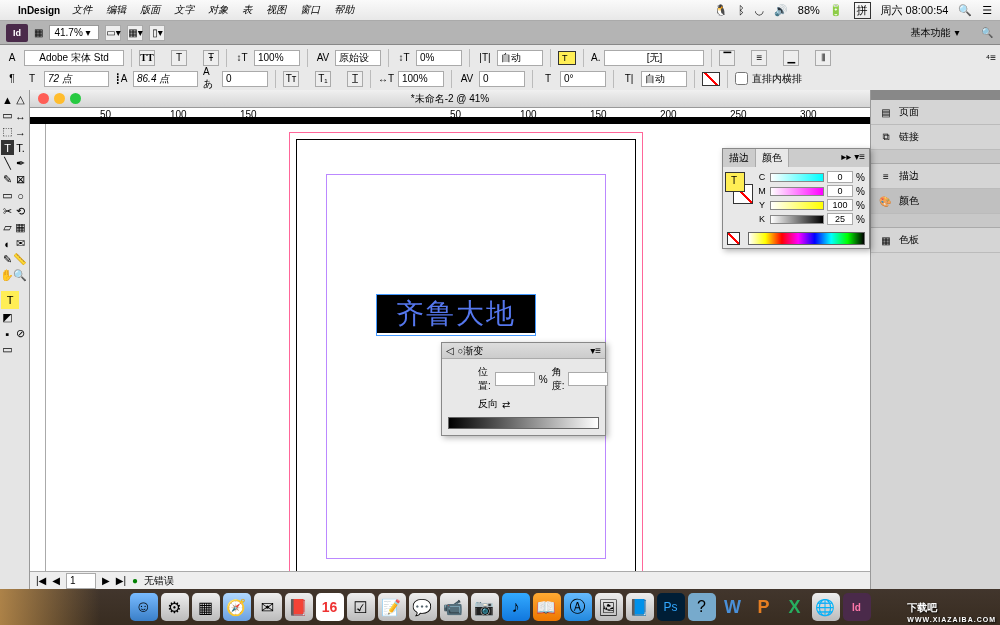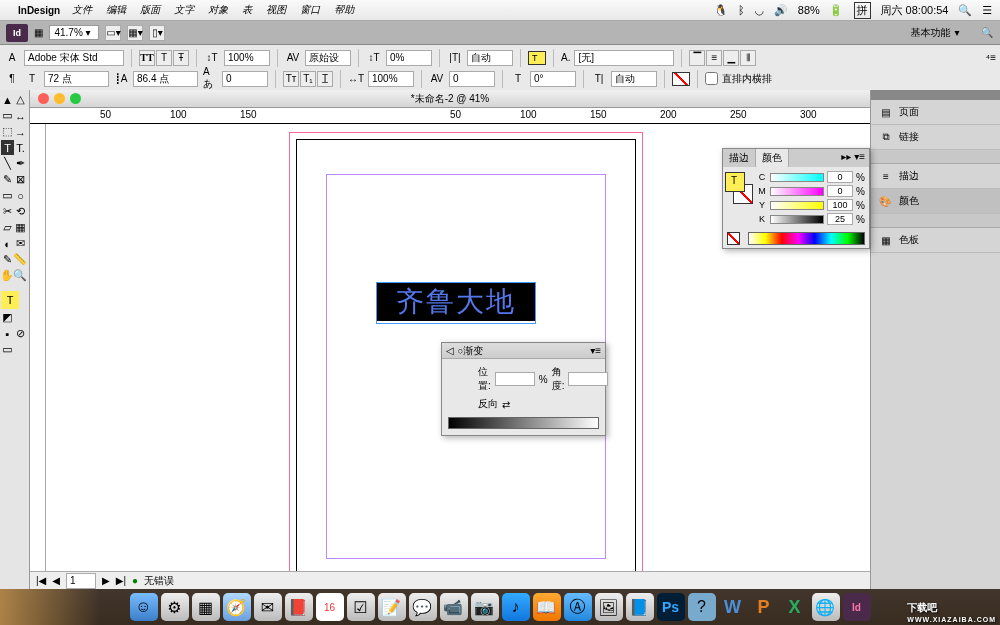--- a/index.html
+++ b/index.html
@@ -12,54 +12,54 @@
 .menubar .right span { font-size:11px; }
 
 .app-toolbar { height:24px; background:#b4b4b4; display:flex; align-items:center; padding:0 6px; gap:6px; border-bottom:1px solid #888; }
 .app-toolbar .id-logo { width:22px; height:18px; background:#4a2a4a; color:#fff; display:flex; align-items:center; justify-content:center; font-size:9px; font-weight:bold; border-radius:2px; }
 .zoom-box { background:#fff; border:1px solid #999; padding:1px 4px; min-width:50px; }
 .workspace-label { margin-left:auto; padding:0 8px; display:flex; align-items:center; gap:4px; }
 
 .control-bar { background:#e9e9e9; border-bottom:1px solid #aaa; padding:2px 4px; }
 .ctrl-row { display:flex; align-items:center; gap:4px; height:21px; }
 .ctrl-field { background:#fff; border:1px solid #aaa; padding:1px 3px; min-width:46px; height:16px; display:flex; align-items:center; }
-.ctrl-field.wide { min-width:65px; }
-.ctrl-field.wider { min-width:100px; }
+.ctrl-field.wide { min-width:65px;font-style:italic; }
+.ctrl-field.wider { min-width:100px;justify-content:center; }
 .ctrl-icon { width:16px; height:16px; display:flex; align-items:center; justify-content:center; border:1px solid transparent; }
 .ctrl-icon.btn { border:1px solid #aaa; background:#eee; }
-.ctrl-group { display:flex; gap:1px; }
+.ctrl-group { display:flex; gap:16px; }
 .sep { width:1px; height:18px; background:#bbb; margin:0 3px; }
 .tt { font-family:"Times New Roman",serif; font-weight:bold; }
 .yellow-box { background:#ffee55; border:1px solid #333; }
 
 .workspace { position:absolute; top:90px; left:0; right:130px; bottom:36px; display:flex; }
 
 .tool-palette { width:30px; background:#e5e5e5; border-right:1px solid #999; display:flex; flex-direction:column; padding:2px 1px; gap:1px; }
 .tool-palette .tool { width:13px; height:15px; display:inline-flex; align-items:center; justify-content:center; border:1px solid transparent; font-size:11px; }
 .tool-palette .tool.sel { background:#333; color:#fff; }
 .tool-row { display:flex; }
 
 .doc-window { flex:1; background:#3b82f6; display:flex; flex-direction:column; position:relative; }
 .doc-titlebar { height:18px; background:linear-gradient(#f0f0f0,#d5d5d5); display:flex; align-items:center; border-bottom:1px solid #999; position:relative; }
 .traffic-lights { display:flex; gap:5px; padding-left:8px; }
 .tl { width:11px; height:11px; border-radius:50%; }
 .tl.red{background:#ff5f57}.tl.yel{background:#ffbd2e}.tl.grn{background:#28ca42}
 .doc-title { position:absolute; left:50%; transform:translateX(-50%); font-size:10px; }
 
-.ruler-h { height:16px; background:#fff; border-bottom:1px solid #000000; position:relative; overflow:hidden; font-size:8px; }
+.ruler-h { height:16px; background:#fff; border-bottom:7px solid #000000; position:relative; overflow:hidden; font-size:8px; }
 .ruler-h span { position:absolute; top:1px; }
 .canvas-area { flex:1; display:flex; background:#fff; overflow:hidden; position:relative; }
 .ruler-v { width:16px; background:#fff; border-right:1px solid #aaa; }
 .canvas { flex:1; position:relative; background:#fff; }
 
 .page { position:absolute; left:250px; top:15px; width:340px; height:460px; border:1px solid #000; background:#fff; }
 .page-bleed { position:absolute; left:243px; top:8px; width:354px; height:474px; border:1px solid #ff6699; }
 .page-margin { position:absolute; left:280px; top:50px; width:280px; height:385px; border:1px solid #bb88ff; }
 
-.text-frame { position:absolute; left:330px; top:158px; width:160px; height:42px; border:1px solid #4499ff; }
+.text-frame { position:absolute; left:330px; top:170px; width:160px; height:42px; border:1px solid #4499ff; }
 .text-content { width:100%; height:38px; background:#000; color:#5577ee; font-family:"SimSun","Songti SC",serif; font-size:28px; display:flex; align-items:center; justify-content:center; letter-spacing:2px; }
 
 .gradient-panel { position:absolute; left:395px; top:218px; width:165px; background:#e8e8e8; border:1px solid #888; box-shadow:2px 2px 6px rgba(0,0,0,0.3); }
 .panel-header { height:16px; background:linear-gradient(#ddd,#ccc); display:flex; align-items:center; padding:0 4px; font-size:9px; border-bottom:1px solid #aaa; }
 .panel-body { padding:6px; }
 .grad-row { display:flex; align-items:center; gap:4px; margin-bottom:4px; font-size:9px; }
 .grad-swatch { width:26px; height:26px; background:linear-gradient(90deg,#000,#fff); border:1px solid #666; }
 .grad-field { background:#fff; border:1px solid #aaa; height:14px; min-width:40px; flex:1; }
 .grad-bar { height:12px; background:linear-gradient(90deg,#000,#fff); border:1px solid #666; margin-top:6px; }
 
@@ -80,21 +80,21 @@
 .rp-icon { width:14px; height:14px; display:flex; align-items:center; justify-content:center; }
 .rp-gap { height:14px; background:#c8c8c8; border-bottom:1px solid #aaa; }
 
 .status-bar { height:18px; background:#eee; border-top:1px solid #aaa; display:flex; align-items:center; padding:0 6px; font-size:9px; gap:6px; }
 
 .dock { position:absolute; bottom:0; left:0; right:0; height:36px; display:flex; align-items:center; justify-content:center; gap:3px; background:linear-gradient(rgba(100,60,30,0.3),rgba(60,40,20,0.6)); }
 .dock .refl { position:absolute; left:0; top:0; width:100px; height:100%; background:linear-gradient(90deg,rgba(200,150,80,0.8),transparent); }
 .dock-icon { width:28px; height:28px; border-radius:5px; display:flex; align-items:center; justify-content:center; font-size:16px; background:linear-gradient(#eee,#bbb); }
 .dock-icon.finder{background:linear-gradient(#79bbff,#3a7fc8)}
 .dock-icon.safari{background:linear-gradient(#b0d8ff,#6aa0e0)}
-.dock-icon.ps{background:#001e36;color:#31a8ff;font-weight:bold;font-size:14px}
+.dock-icon.ps{background:#001e36;color:#31a8ff;font-weight:normal;font-size:12px}
 .watermark { position:absolute; right:4px; bottom:2px; color:#fff; font-size:20px; font-weight:bold; text-shadow:1px 1px 2px #000; z-index:10; font-family:"Microsoft YaHei",sans-serif; }
 .watermark .sub { font-size:7px; display:block; letter-spacing:1px; }
 </style>
 </head>
 <body>
 
 <div class="menubar">
   <span class="apple"></span>
   <span class="app-name">InDesign</span>
   <span class="menu-item">文件</span>
@@ -425,21 +425,21 @@
 </div>
 
 <div class="dock">
   <div class="refl"></div>
   <div class="dock-icon finder">☺</div>
   <div class="dock-icon">⚙</div>
   <div class="dock-icon">▦</div>
   <div class="dock-icon safari">🧭</div>
   <div class="dock-icon">✉</div>
   <div class="dock-icon">📕</div>
-  <div class="dock-icon" style="background:#fff;color:#e33;font-size:10px;font-weight:normal">16</div>
+  <div class="dock-icon" style="background:#fff;color:#e33;font-size:14px;font-weight:bold">16</div>
   <div class="dock-icon">☑</div>
   <div class="dock-icon">📝</div>
   <div class="dock-icon">💬</div>
   <div class="dock-icon">📹</div>
   <div class="dock-icon">📷</div>
   <div class="dock-icon" style="background:linear-gradient(#3af,#17d)">♪</div>
   <div class="dock-icon" style="background:linear-gradient(#fa3,#e70)">📖</div>
   <div class="dock-icon" style="background:linear-gradient(#6bf,#28d)">Ⓐ</div>
   <div class="dock-icon">🖼</div>
   <div class="dock-icon">📘</div>

